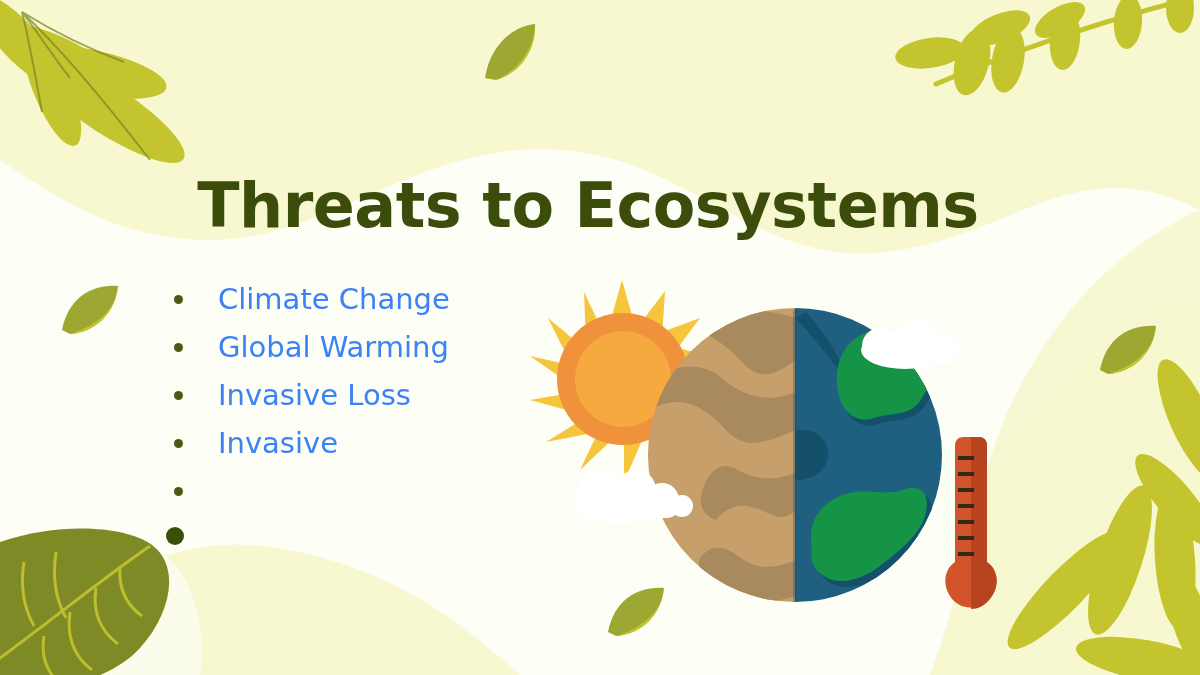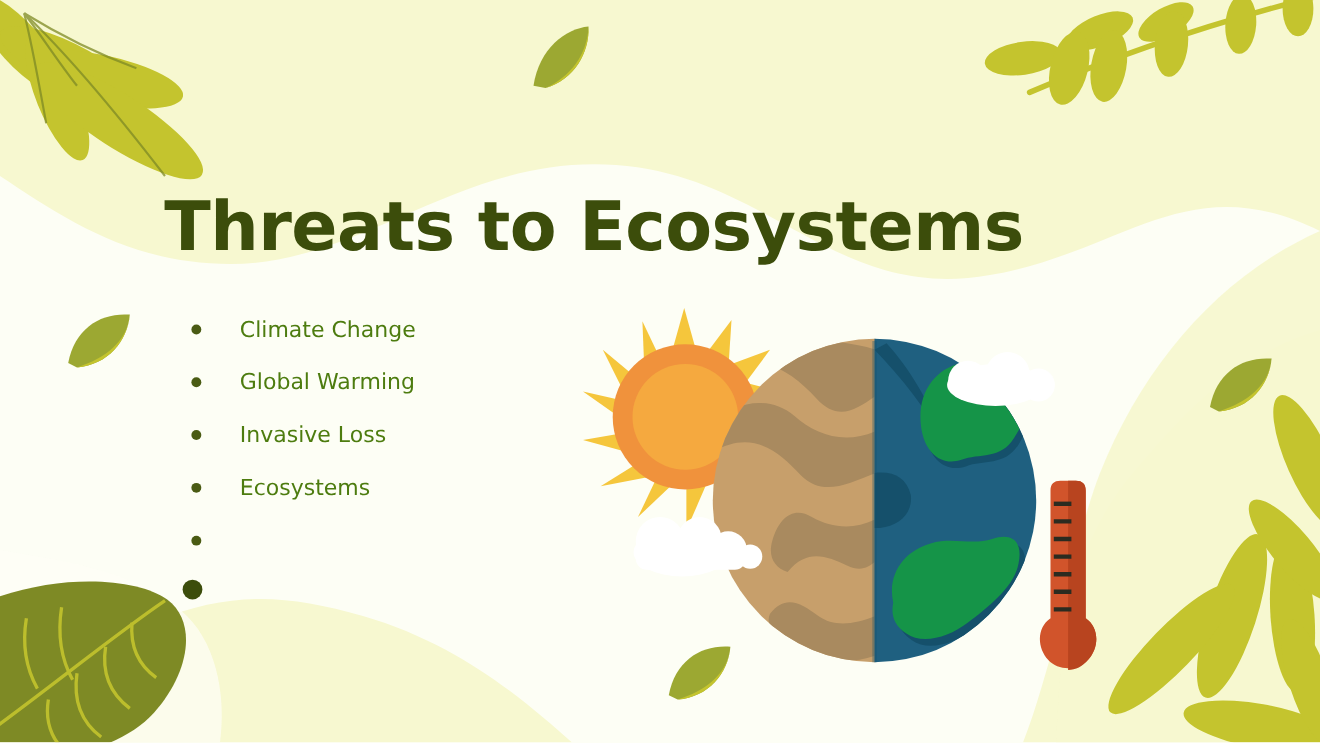--- a/index.html
+++ b/index.html
@@ -25,37 +25,38 @@
     left:0; top:172px;
     width:1080px;
     text-align:center;
     font-size:62px;
     font-weight:bold;
     letter-spacing:-0.5px;
     color:#3C4D0B;
     font-family:"DejaVu Sans","Liberation Sans",sans-serif;
     line-height:1.1;
     white-space:nowrap;
+    padding-left:48px;
   }
 
   
   #bullets{
     position:absolute;
     left:160px; top:275px;
     width:420px;
     margin:0; padding:0;
     list-style:none;
   }
   #bullets li{
     position:relative;
     height:48px;
     line-height:48px;
     padding-left:58px;
-    font-size:20px;
-    color:#4d7c0f;
+    font-size:29px;
+    color:#3b82f6;
     font-family:"DejaVu Sans","Liberation Sans",sans-serif;
     white-space:nowrap;
   }
   #bullets li .dot{
     position:absolute;
     left:14px; top:50%;
     width:9px;height:9px;
     margin-top:-4px;
     border-radius:50%;
     background:#4A5B13;
@@ -290,20 +291,20 @@
     <li>
       <span class="dot"></span>
       <span>Global Warming</span>
     </li>
     <li>
       <span class="dot"></span>
       <span>Invasive Loss</span>
     </li>
     <li>
       <span class="dot"></span>
-      <span>Ecosystems</span>
+      <span>Invasive</span>
     </li>
     <li>
       <span class="dot"></span>
     </li>
   </ul>
 
 </div>
 
 </body></html>

